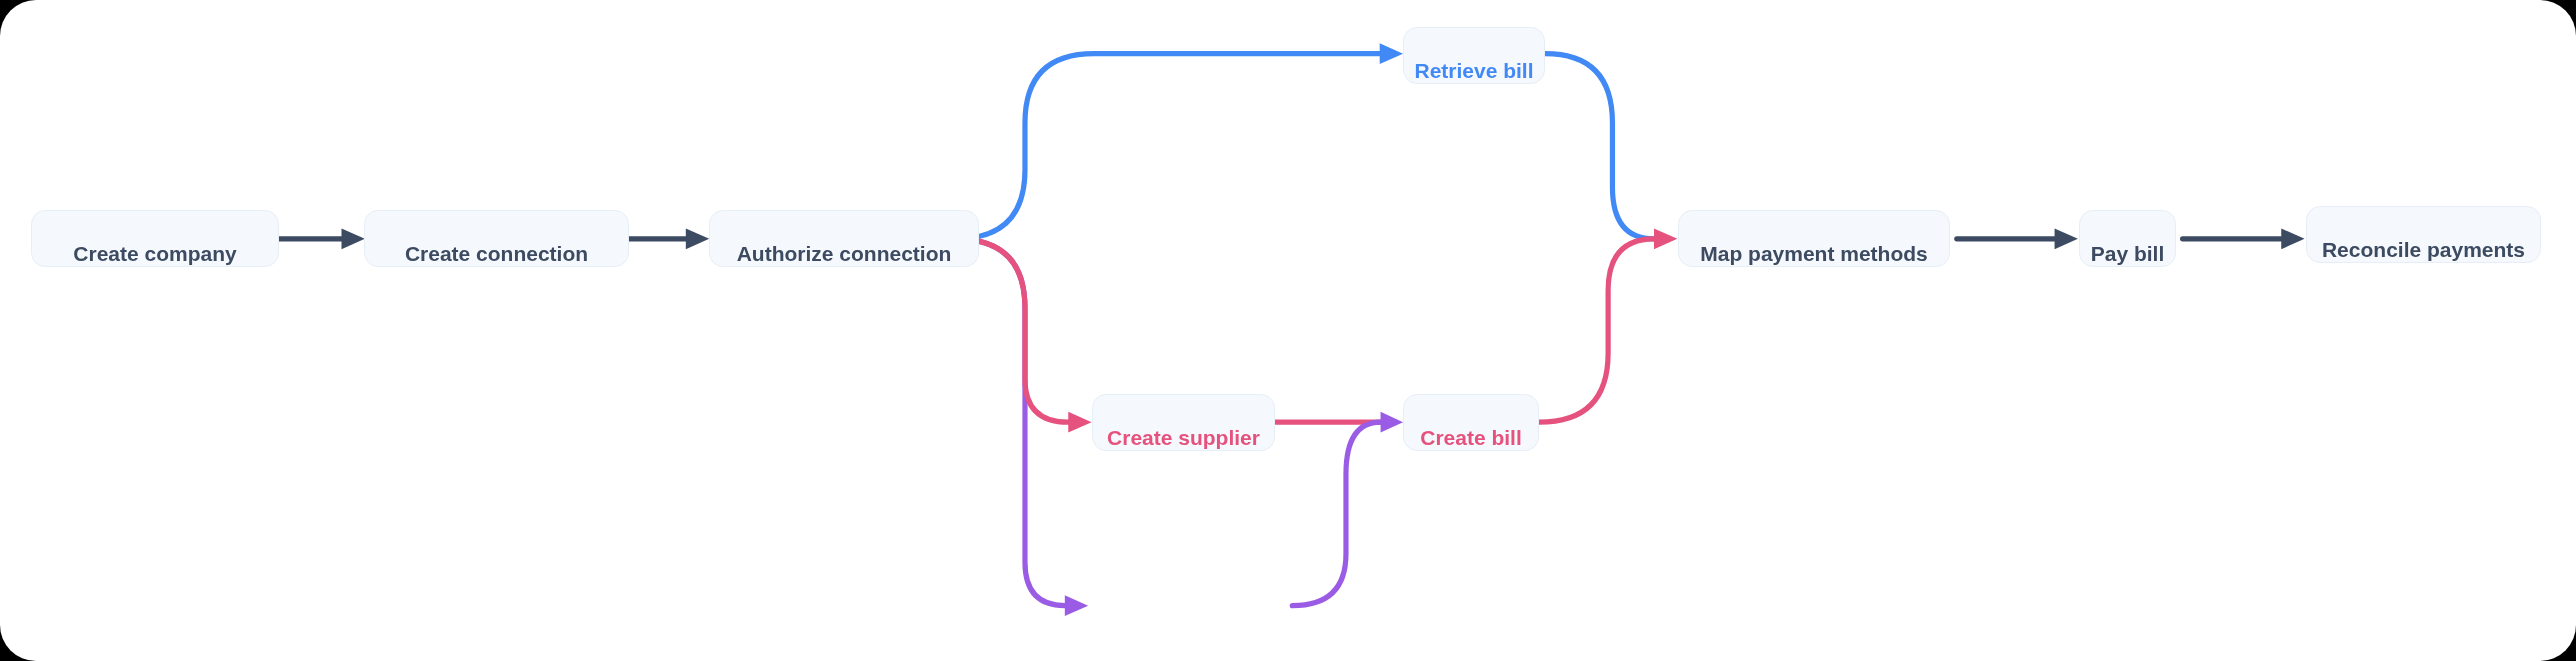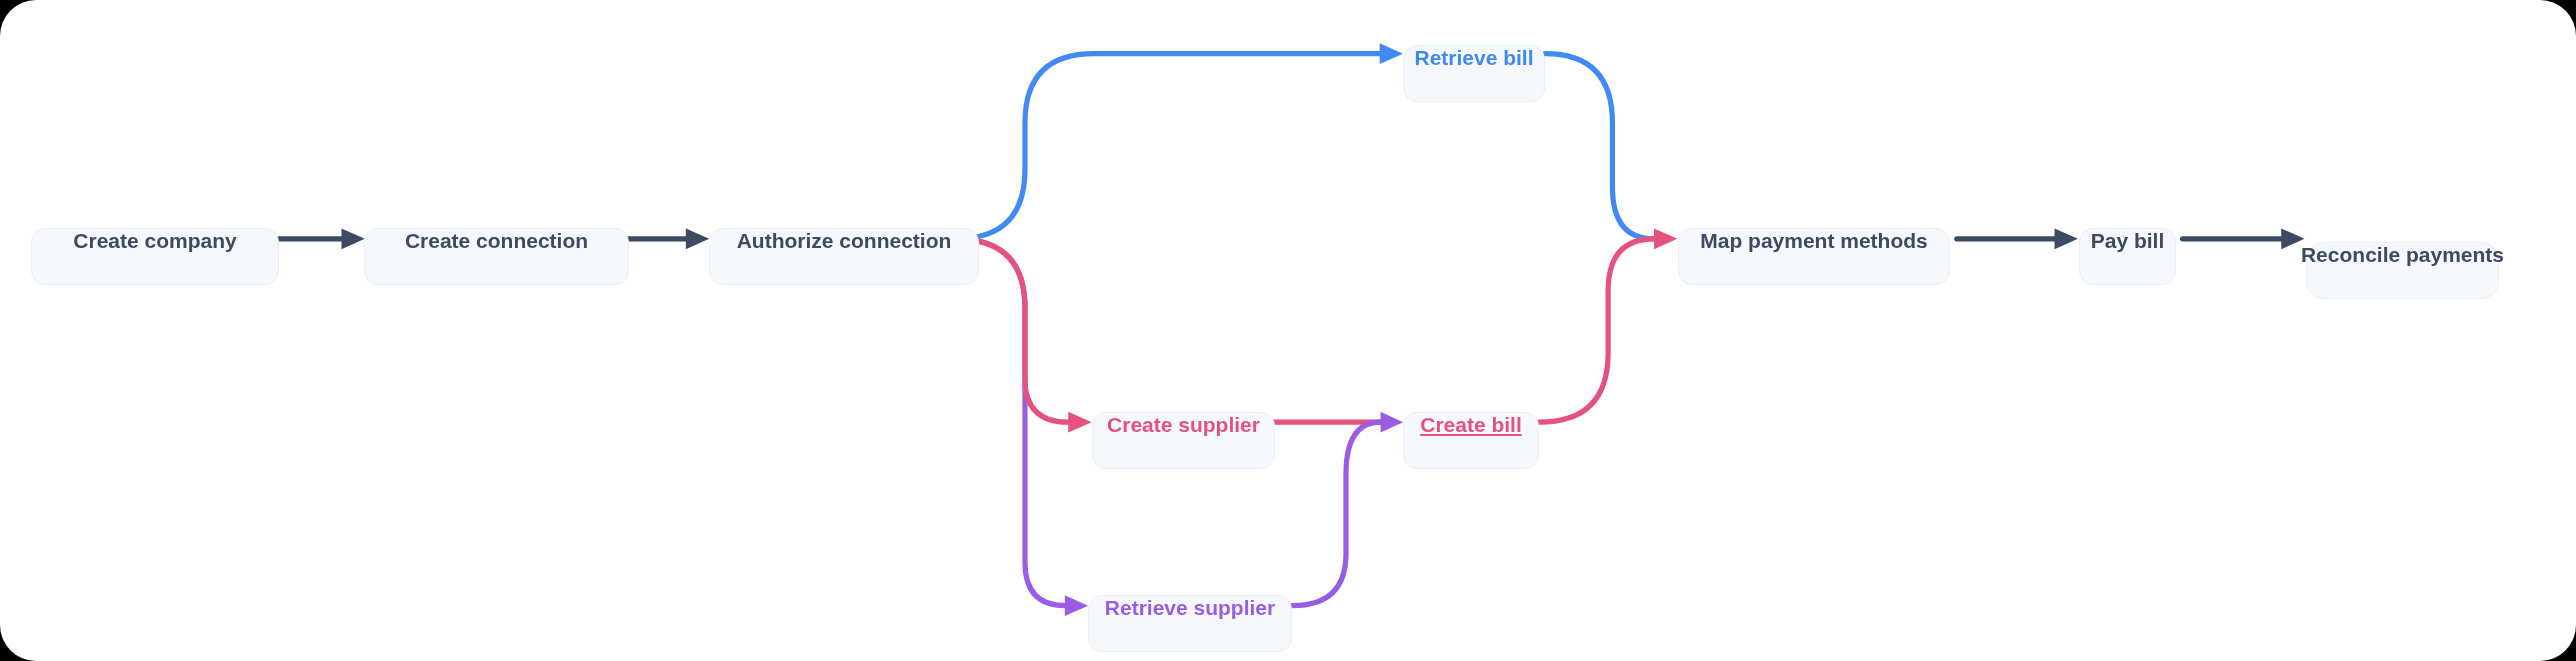--- a/index.html
+++ b/index.html
@@ -27,43 +27,42 @@
   .edge.pink{stroke:#e5527e;}
   .edge.purple{stroke:#9a5ce4;}
   .head.slate{fill:#3c4b61;}
   .head.blue{fill:#4189f5;}
   .head.pink{fill:#e5527e;}
   .head.purple{fill:#9a5ce4;}
   .node{
     position:absolute;
     box-sizing:border-box;
     height:57px;
-    display:flex;align-items:flex-start;justify-content:center;
+    display:flex;align-items:flex-end;justify-content:center;
     background:#f5f8fc;
     border:1.7px solid #e6eef7;
     border-radius:14px;
     font-size:21px;font-weight:bold;
     white-space:nowrap;
     color:#3c4b61;
     cursor:pointer;
-    margin-top:18px;
   }
   .node.blue{color:#4189f5;}
   .node.pink{color:#e5527e;}
   .node.purple{color:#9a5ce4;}
   [data-name="node-create-company"]      {left:31px;  top:210px; width:248px;}
   [data-name="node-create-connection"]   {left:364px; top:210px; width:265px;}
   [data-name="node-authorize-connection"]{left:709px; top:210px; width:270px;}
   [data-name="node-retrieve-bill"]       {left:1403px;top:27px;  width:142px;}
   [data-name="node-create-supplier"]     {left:1092px;top:394px; width:183px;}
-  [data-name="node-create-bill"]         {left:1403px;top:394px; width:136px;text-decoration:underline;}
+  [data-name="node-create-bill"]         {left:1403px;top:394px; width:136px;}
   [data-name="node-retrieve-supplier"]   {left:1088px;top:577px; width:204px;}
   [data-name="node-map-payment-methods"] {left:1678px;top:210px; width:272px;}
   [data-name="node-pay-bill"]            {left:2079px;top:210px; width:97px;}
-  [data-name="node-reconcile-payments"]  {left:2306px;top:224px; width:193px;border-radius:18px;}
+  [data-name="node-reconcile-payments"]  {left:2306px;top:206px; width:235px;}
 </style>
 </head>
 <body>
 
 <div class="canvas" data-name="flowchart-canvas">
 
   <svg class="edges" viewBox="0 0 2976 764" data-name="edges-layer">
 
     <path class="edge slate" d="M282,276 H394" data-name="edge-create-company-to-create-connection"></path>
     <polygon class="head slate" points="394,264 421,276 394,288" data-name="arrowhead-create-connection"></polygon>
@@ -102,23 +101,20 @@
     </div>
   <div class="node blue" data-name="node-retrieve-bill">
       <span data-name="node-label">Retrieve bill</span>
     </div>
   <div class="node pink" data-name="node-create-supplier">
       <span data-name="node-label">Create supplier</span>
     </div>
   <div class="node pink" data-name="node-create-bill">
       <span data-name="node-label">Create bill</span>
     </div>
-  <div class="node purple" data-name="node-retrieve-supplier">
-      <span data-name="node-label">Retrieve supplier</span>
-    </div>
   <div class="node" data-name="node-map-payment-methods">
       <span data-name="node-label">Map payment methods</span>
     </div>
   <div class="node" data-name="node-pay-bill">
       <span data-name="node-label">Pay bill</span>
     </div>
   <div class="node" data-name="node-reconcile-payments">
       <span data-name="node-label">Reconcile payments</span>
     </div>
 

